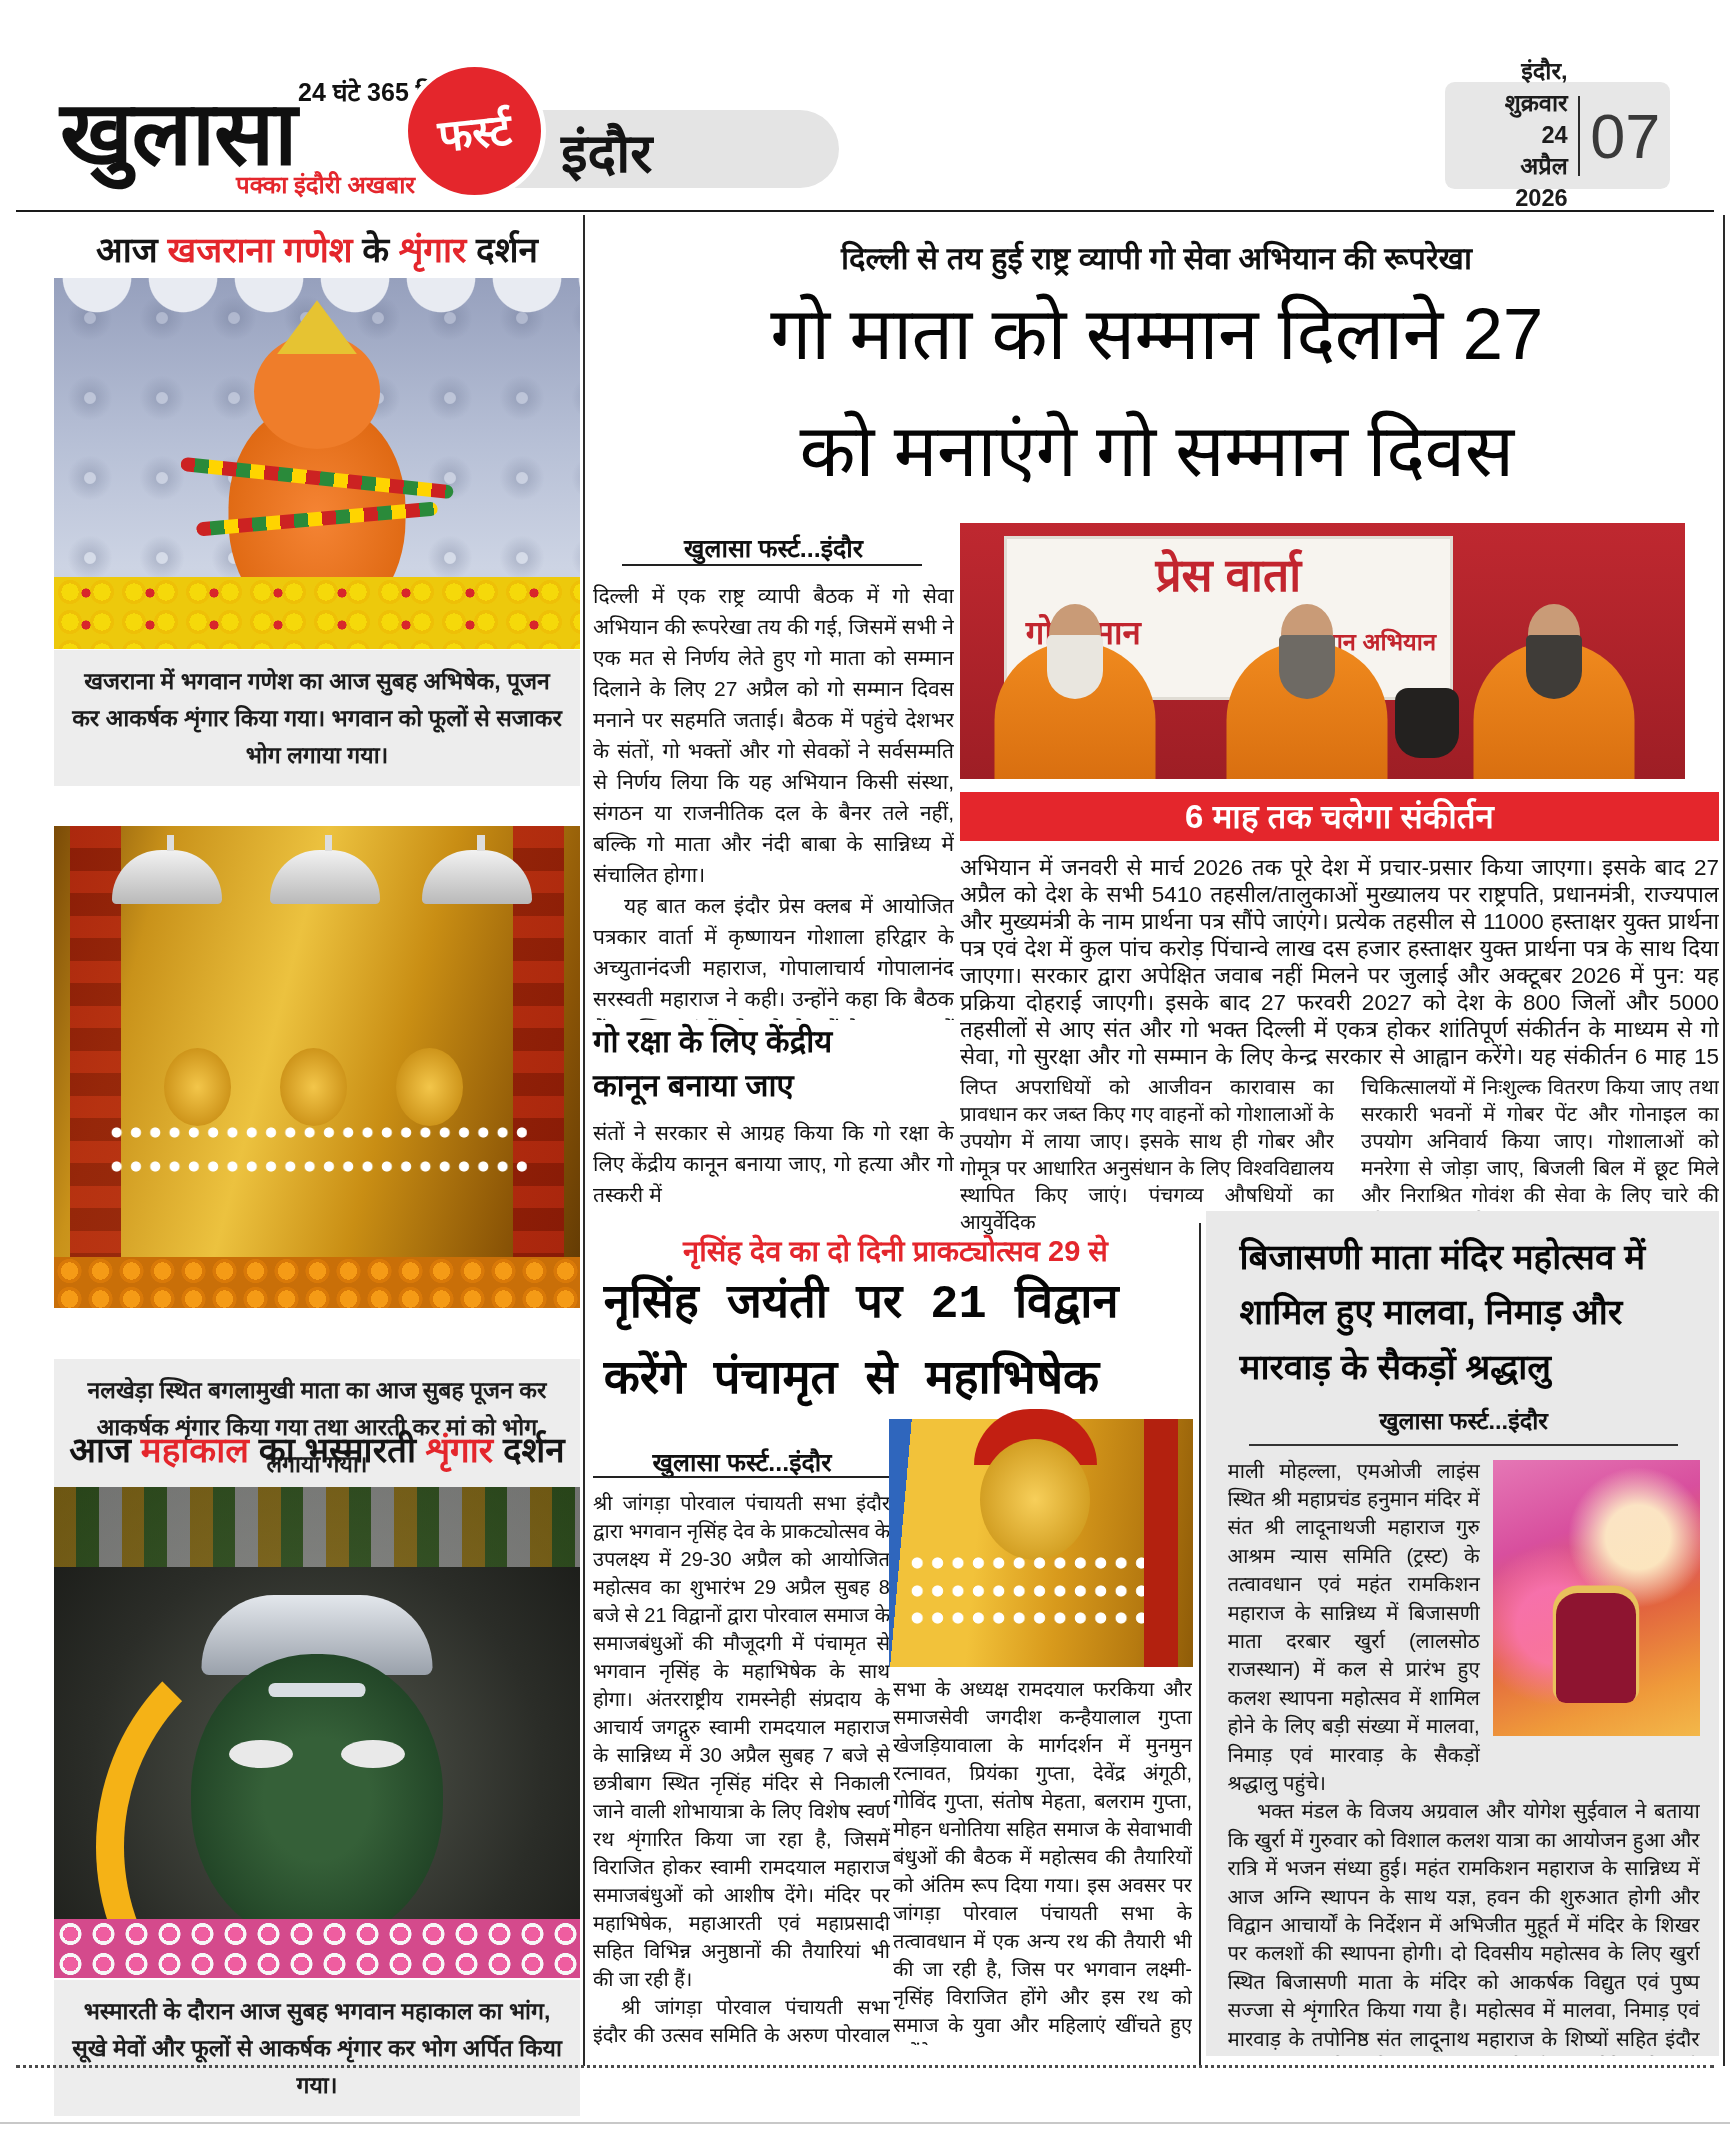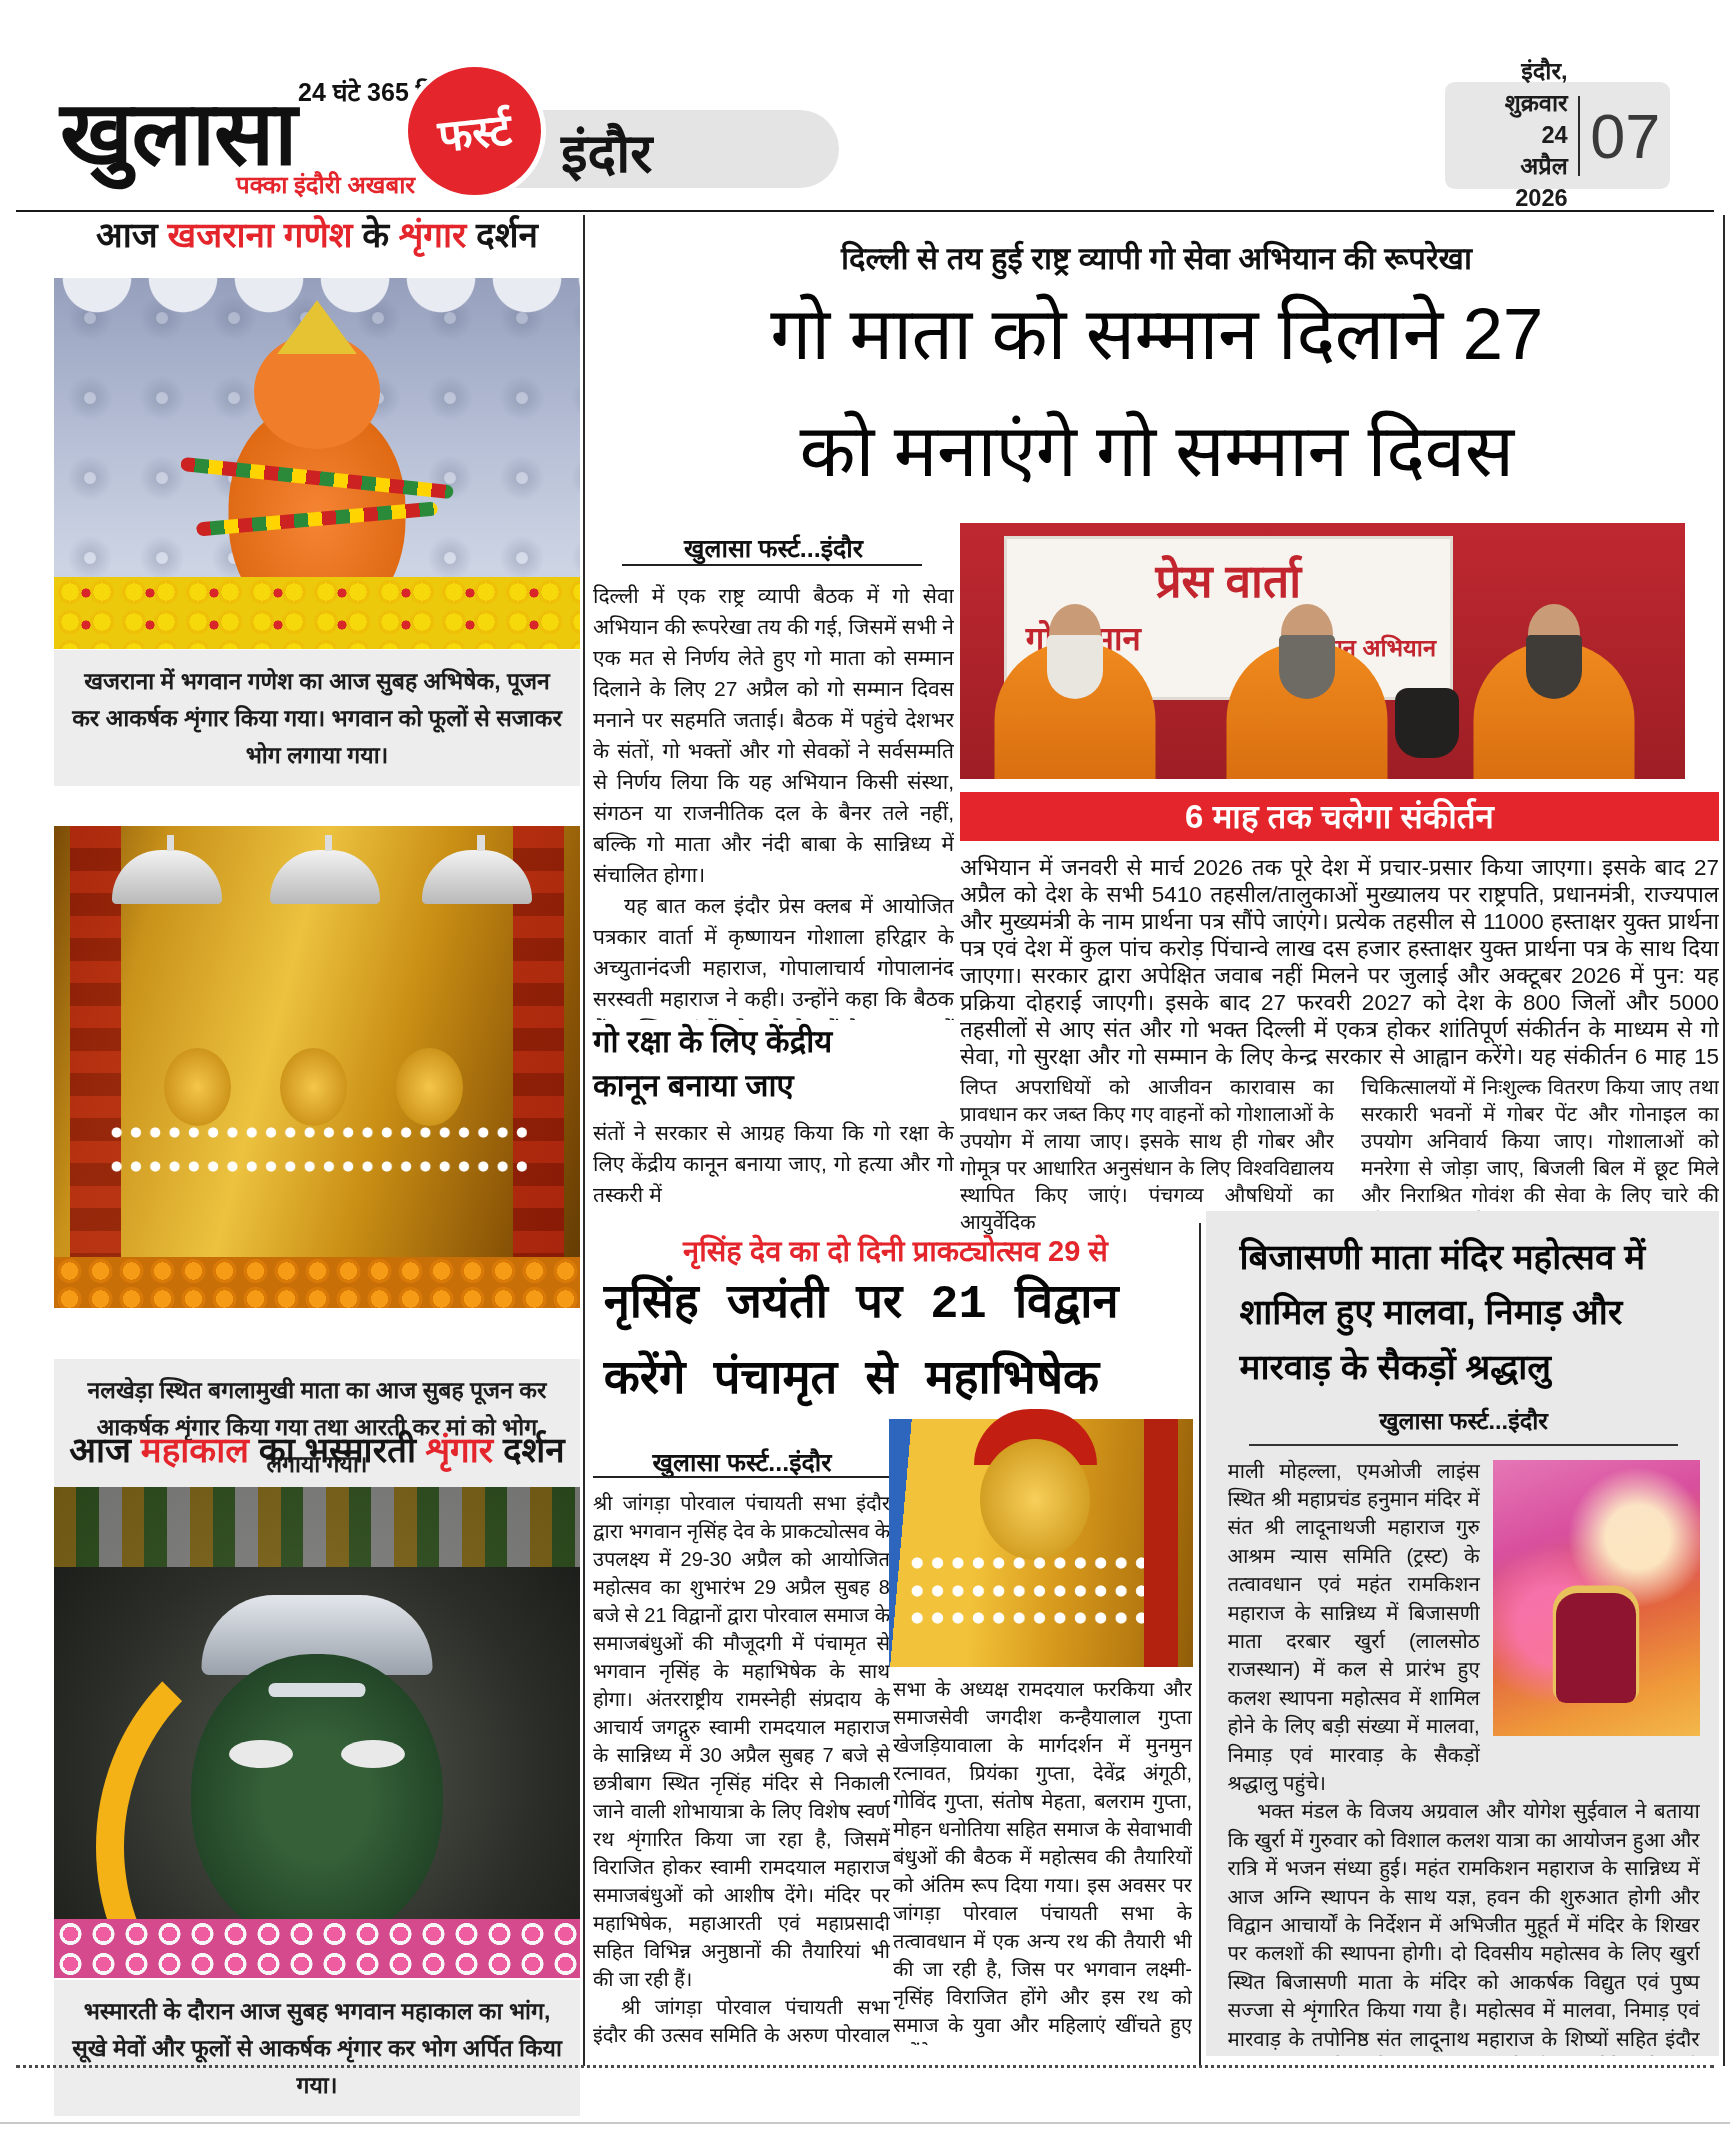--- a/index.html
+++ b/index.html
@@ -65,21 +65,21 @@
   .mk-face:before,.mk-face:after{content:"";position:absolute;top:86px;width:64px;height:28px;background:#e9e9e9;border-radius:50%;}
   .mk-face:before{left:38px;} .mk-face:after{right:38px;}
   .mk-tilak{position:absolute;left:50%;top:40%;transform:translateX(-50%);width:97px;height:14px;background:#d9dee3;border-radius:6.4px;}
   .mgarc{position:absolute;border-radius:50%;border:28px solid transparent;}
   .a1{left:50%;top:26%;transform:translateX(-50%);width:386px;height:408px;border-bottom-color:#f59b16;border-left-color:#f5b216;}
   .a2{left:50%;top:30%;transform:translateX(-50%);width:322px;height:354px;border-bottom-color:#e8d20a;}
   .pinkbed{position:absolute;left:0;right:0;bottom:0;height:59px;background:radial-gradient(circle,#ef5da0 0 7.5px,#f7f7f7 7.5px 10.7px,transparent 11.3px);background-size:33px 30px;background-color:#d44a8c;}
   
   .p4{left:960px;top:523px;width:725px;height:256px;background:linear-gradient(#bf2830,#9e1e25);}
   .banner{position:absolute;left:6%;top:5%;width:62%;height:64%;background:#f7f4ef;border:3.8px solid #e0dcd4;box-sizing:border-box;overflow:hidden;}
-  .bl1{text-align:center;color:#c2252e;font-size:46px;font-weight:900;margin-top:9px;}
+  .bl1{text-align:center;color:#c2252e;font-size:46px;font-weight:900;margin-top:3px;}
   .bl2{color:#c2252e;font-size:33px;font-weight:900;margin:5.4px 0 0 19.3px;display:inline-block;}
   .bl3{color:#c2252e;font-size:23.6px;font-weight:bold;float:right;margin:21.5px 14px 0 0;}
   .saint{position:absolute;bottom:0;}
   .s-body{position:absolute;bottom:0;left:50%;transform:translateX(-50%);width:161px;height:137px;background:linear-gradient(#f08a1e,#d96f10);border-radius:78px 78px 0 0;}
   .s-head{position:absolute;bottom:115px;left:50%;transform:translateX(-50%);width:52px;height:60px;background:#c99b77;border-radius:50%;}
   .s-beard{position:absolute;bottom:80px;left:50%;transform:translateX(-50%);width:56px;height:64px;border-radius:5.4px 5.4px 32px 32px;}
   .st1{left:4%;width:172px;height:204px;} .st1 .s-beard{background:#e9e6df;}
   .st2{left:36%;width:172px;height:225px;} .st2 .s-beard{background:#6e6a64;}
   .st3{left:70%;width:172px;height:193px;} .st3 .s-beard{background:#3f3c38;}
   .kettle{position:absolute;left:60%;bottom:21.5px;width:64px;height:70px;background:#23211f;border-radius:13px 13px 25px 25px;}
@@ -145,21 +145,21 @@
     </div>
     <div class="dsep"></div>
     <div class="pagenum">07</div>
   </div>
   <div class="abs hrule"></div>
 
   <div class="abs vr" style="left:583px;top:215px;height:1851px;"></div>
   <div class="abs vr" style="left:1199px;top:1223px;height:842px;"></div>
   <div class="abs vr" style="left:1723px;top:215px;height:1851px;"></div>
 
-  <div class="abs lh" style="top:211px;">
+  <div class="abs lh" style="top:226px;">
     <span class="bk">आज </span><span class="rd">खजराना गणेश</span><span class="bk"> के </span><span class="rd">शृंगार</span><span class="bk"> दर्शन</span>
   </div>
   <div class="abs photo p1" style="top:278px;height:371px;">
     <div class="carve"></div>
     <div class="canopy"></div>
     <div class="gan-body"></div>
     <div class="gan-head"></div>
     <div class="gan-crown"></div>
     <div class="garl g1"></div>
     <div class="garl g2"></div>

